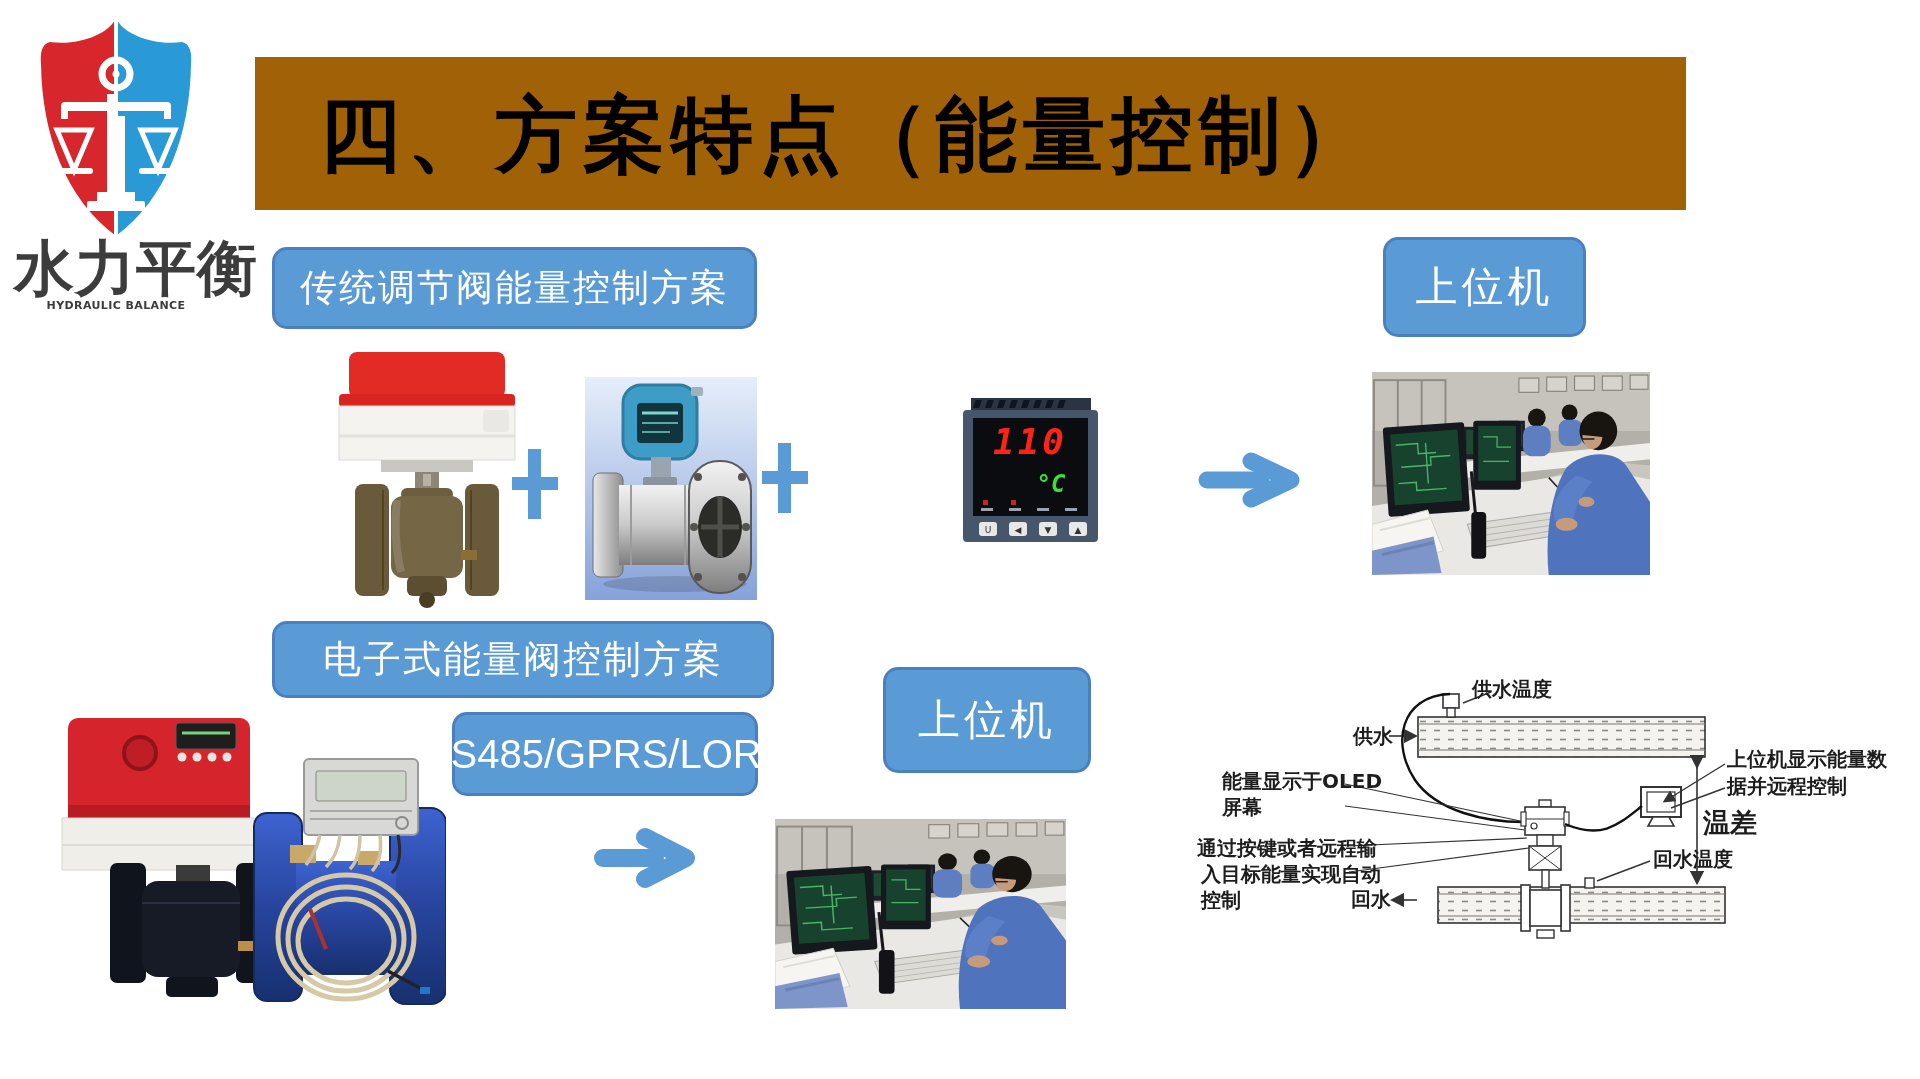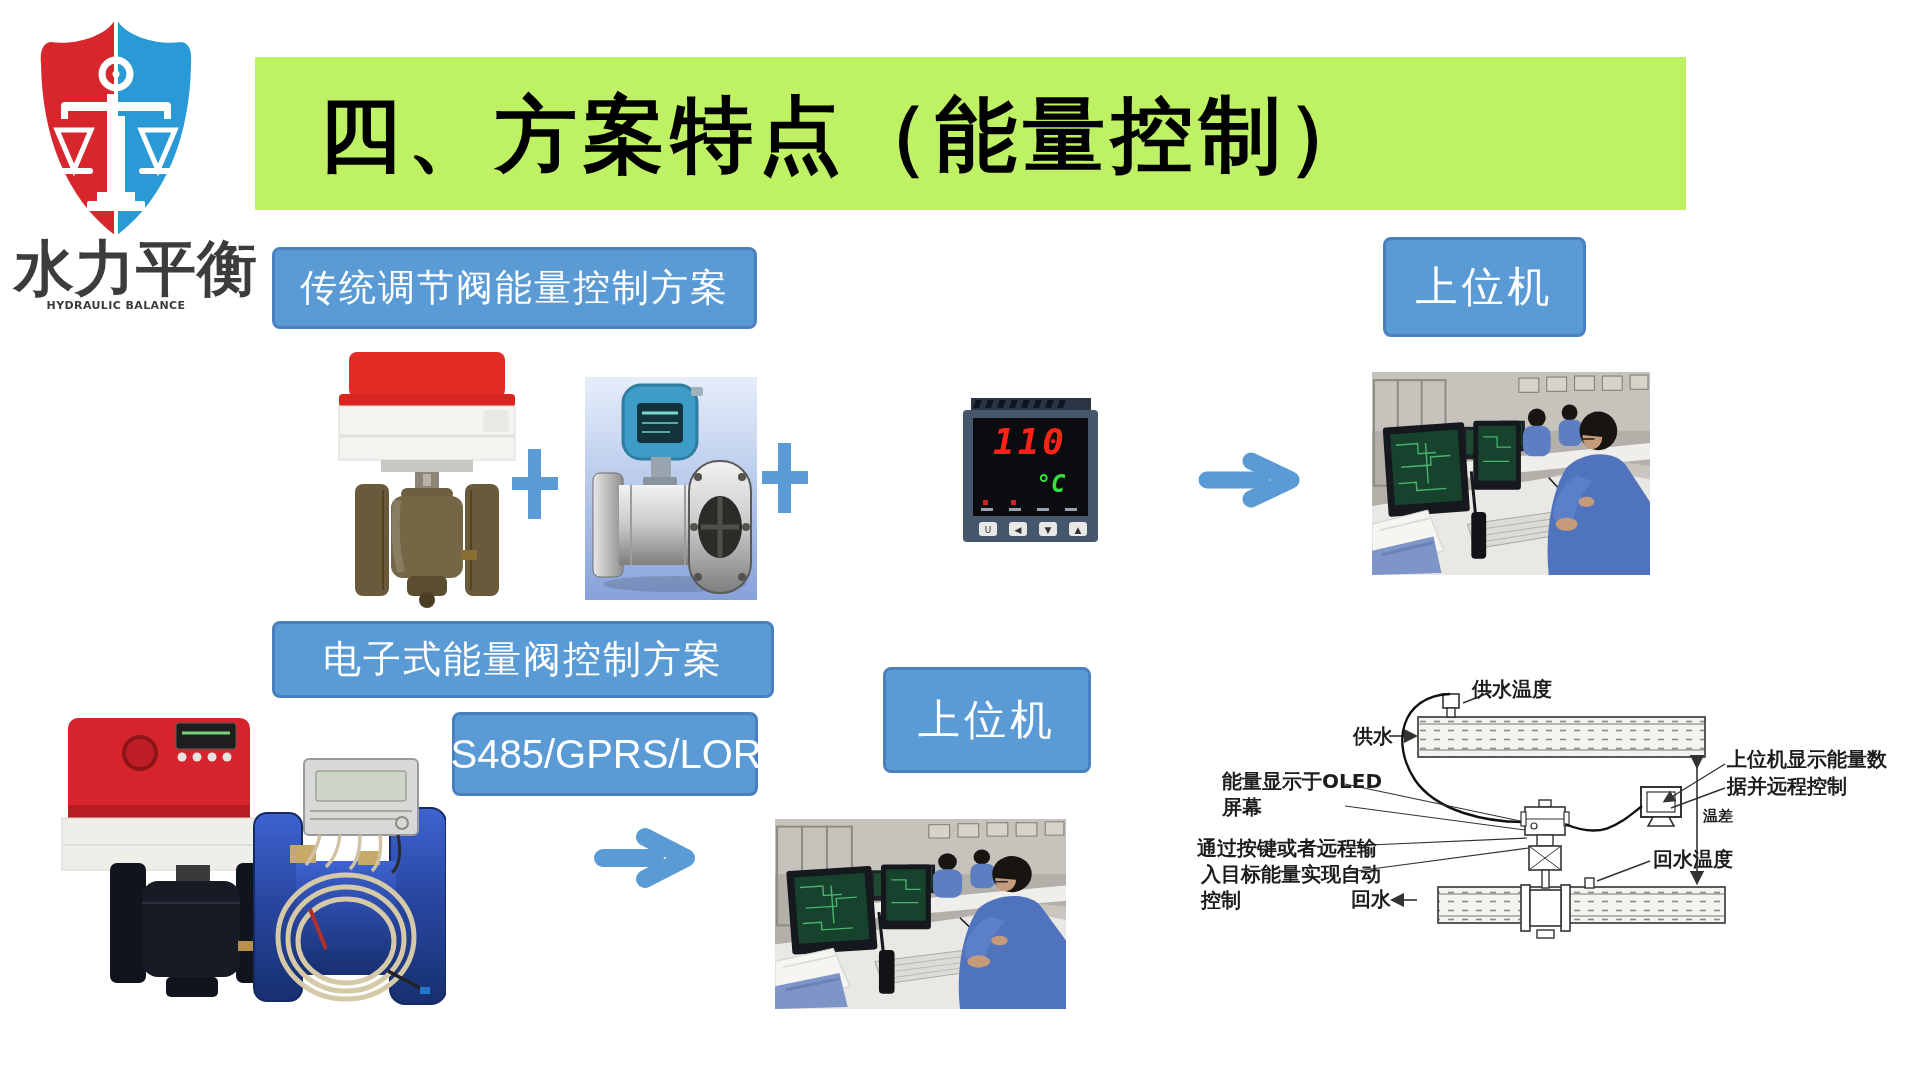--- a/index.html
+++ b/index.html
@@ -9,27 +9,27 @@
 
   
   .logo{position:absolute;left:14px;top:6px;width:204px;text-align:center;}
   .logo svg{display:block;margin:0 auto;}
   .brand-cn{margin-top:-4px;font-size:60px;font-weight:800;color:#3c3c3c;
             letter-spacing:1px;white-space:nowrap;line-height:1.0;}
   .brand-en{margin-top:1px;font-size:11px;font-weight:700;color:#3c3c3c;
             letter-spacing:.4px;white-space:nowrap;}
 
   
-  .banner{position:absolute;left:255px;top:57px;width:1431px;height:153px;background:#bef264;}
+  .banner{position:absolute;left:255px;top:57px;width:1431px;height:153px;background:#a16207;}
   .banner .title{position:absolute;left:64px;top:0;height:153px;line-height:158px;
       font-family:"Liberation Serif","DejaVu Serif",serif;font-size:82px;font-weight:600;
       color:#000;letter-spacing:6px;white-space:nowrap;}
 
   
-  .rbox{position:absolute;background:#5B9BD5;border:3px solid #4A80C0;border-radius:8px;
+  .rbox{position:absolute;background:#5B9BD5;border:3px solid #4A80C0;border-radius:15px;
         color:#fff;display:flex;align-items:center;justify-content:center;
         font-family:"Liberation Serif","DejaVu Serif",serif;box-sizing:border-box;
         white-space:nowrap;}
   .box1{left:272px;top:247px;width:485px;height:82px;font-size:37px;letter-spacing:2px;}
   .host1{left:1383px;top:237px;width:203px;height:100px;font-size:42px;letter-spacing:4px;}
   .box2{left:272px;top:621px;width:502px;height:77px;font-size:38px;letter-spacing:2px;}
   .rs485{left:452px;top:712px;width:306px;height:84px;font-size:40px;
          font-family:"Liberation Sans","DejaVu Sans",sans-serif;letter-spacing:0px;}
   .host2{left:883px;top:667px;width:208px;height:106px;font-size:42px;letter-spacing:4px;}
 
@@ -64,21 +64,21 @@
   .d-supplytemp{left:277px;top:6px;}
   .d-supply{left:158px;top:53px;}
   .d-oled1{left:27px;top:98px;}
   .d-oled2{left:27px;top:124px;}
   .d-rem1{left:2px;top:165px;}
   .d-rem2{left:6px;top:191px;}
   .d-rem3{left:6px;top:217px;}
   .d-return{left:156px;top:216px;}
   .d-host1{left:532px;top:76px;}
   .d-host2{left:532px;top:103px;}
-  .d-tdiff{left:508px;top:136px;font-size:15px;}
+  .d-tdiff{left:508px;top:136px;font-size:27px;}
   .d-rtemp{left:458px;top:176px;}
 </style>
 </head>
 <body>
 
 <div class="slide">
 
   <div class="logo">
     <svg width="172" height="236" viewBox="0 0 170 236">
       <path d="M85,12 C78,28 48,40 19,36 C11,38 9,46 10,58 C11,128 34,192 85,230 Z" fill="#D7262C"></path>

